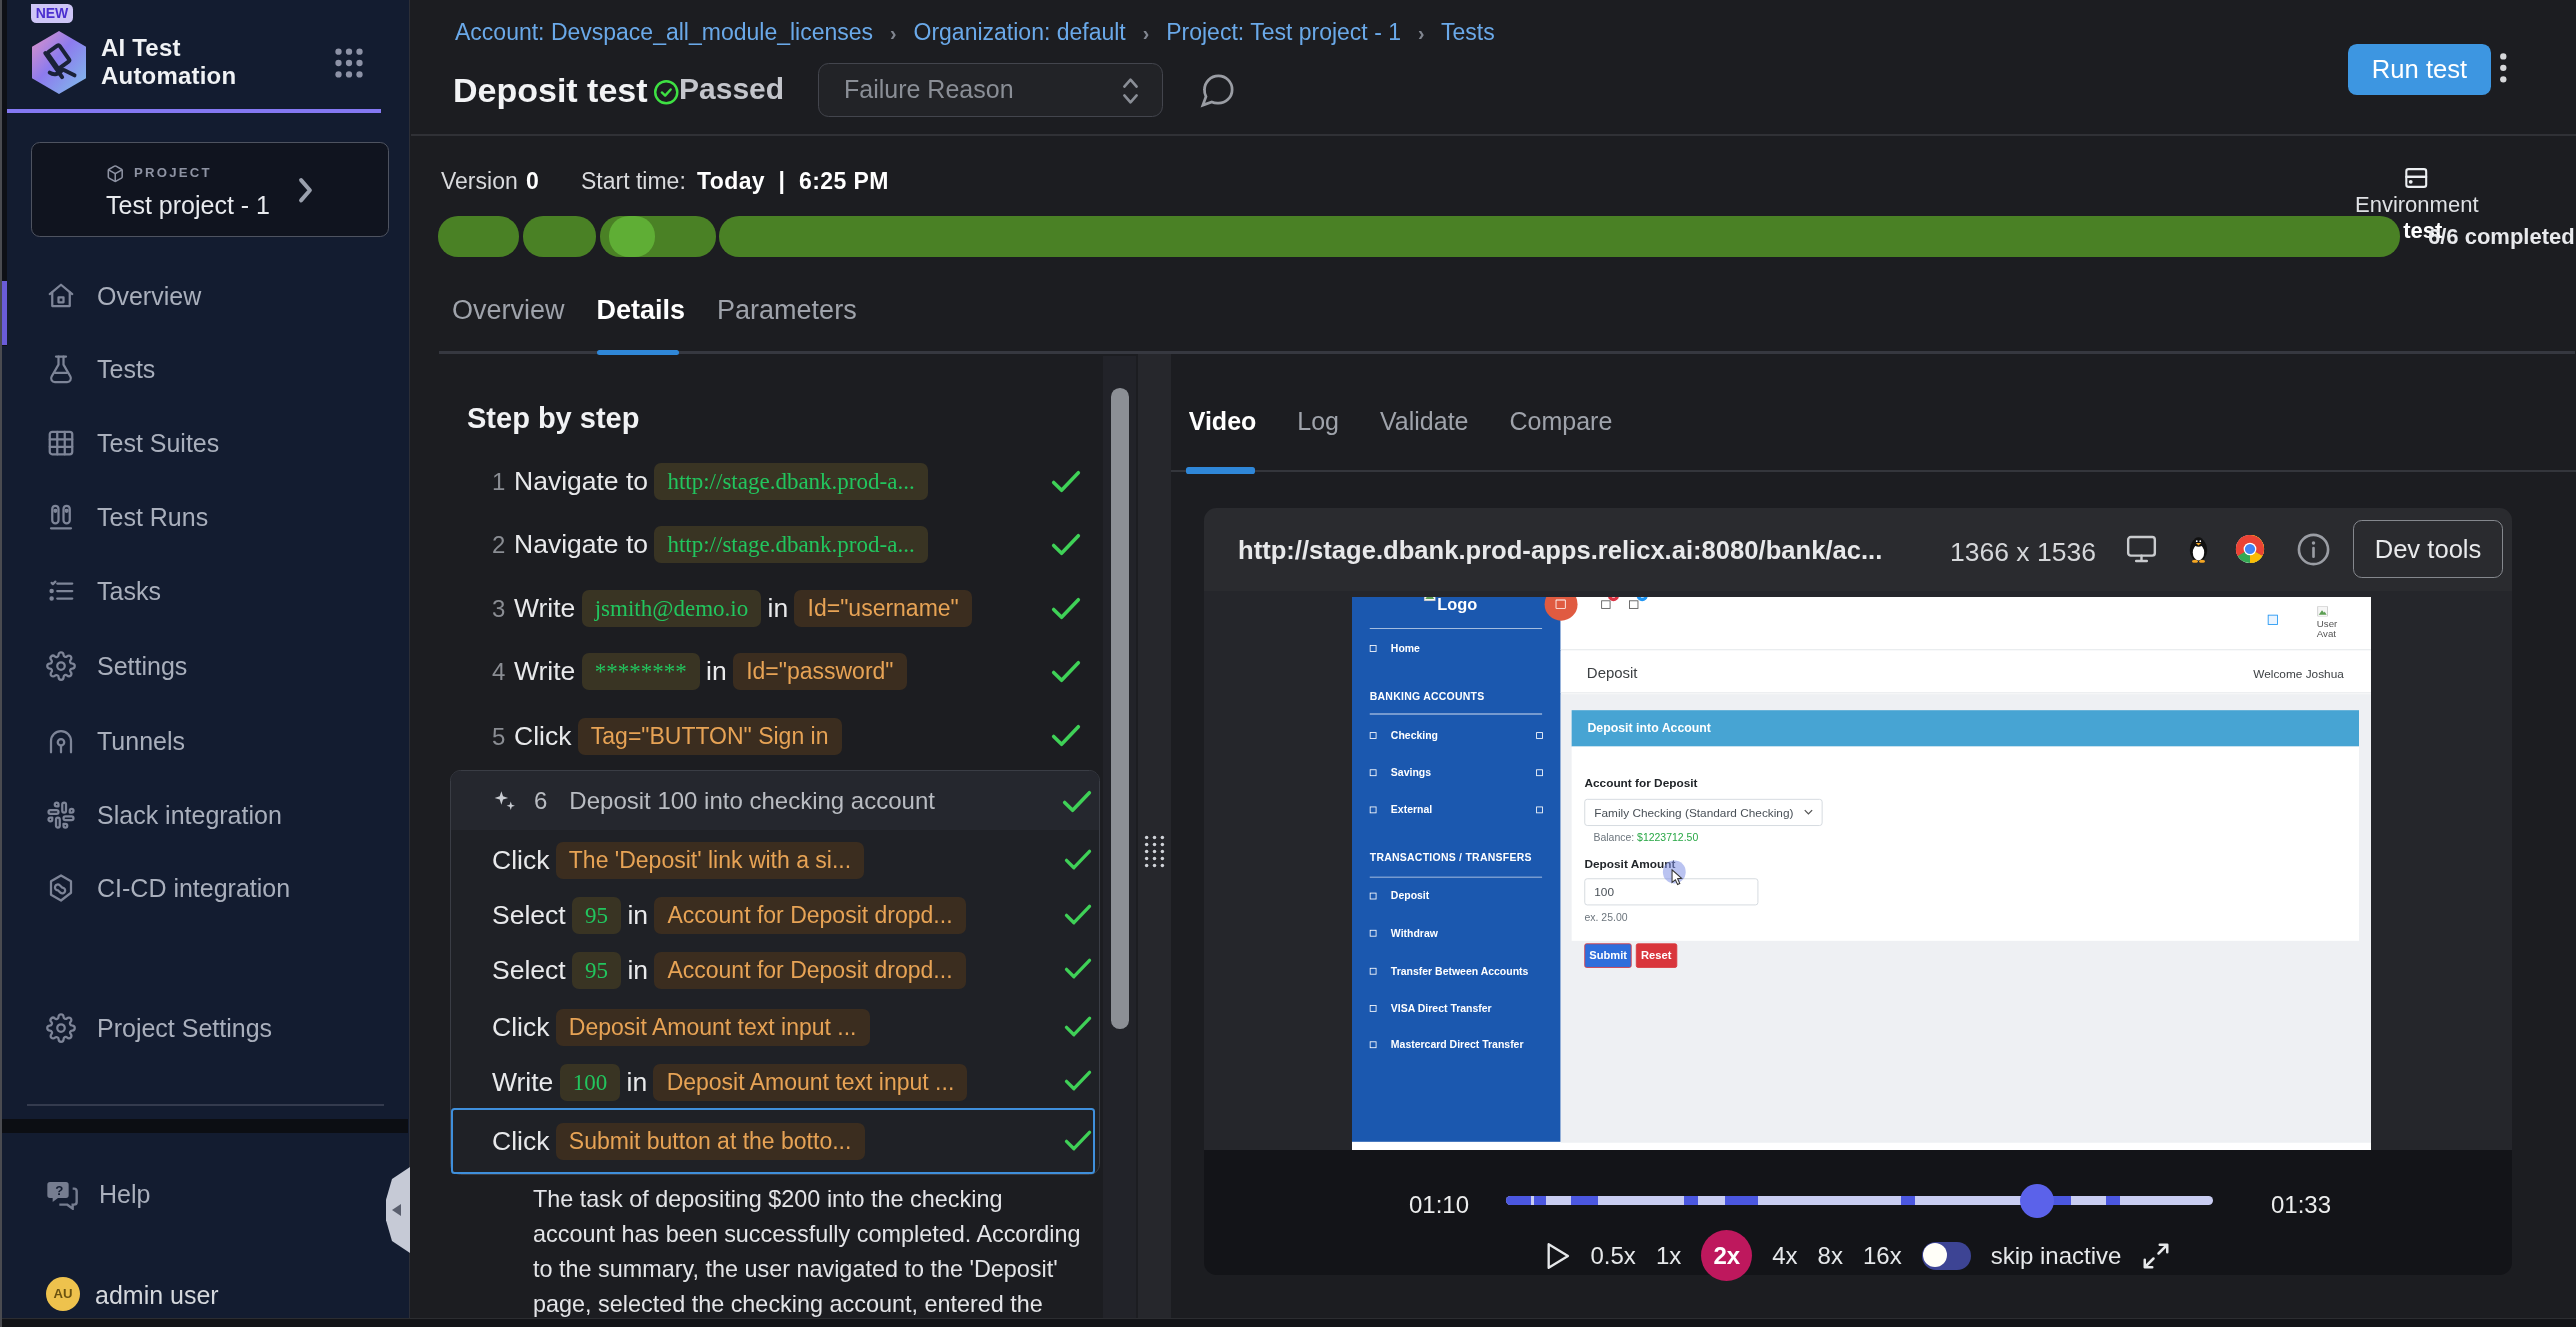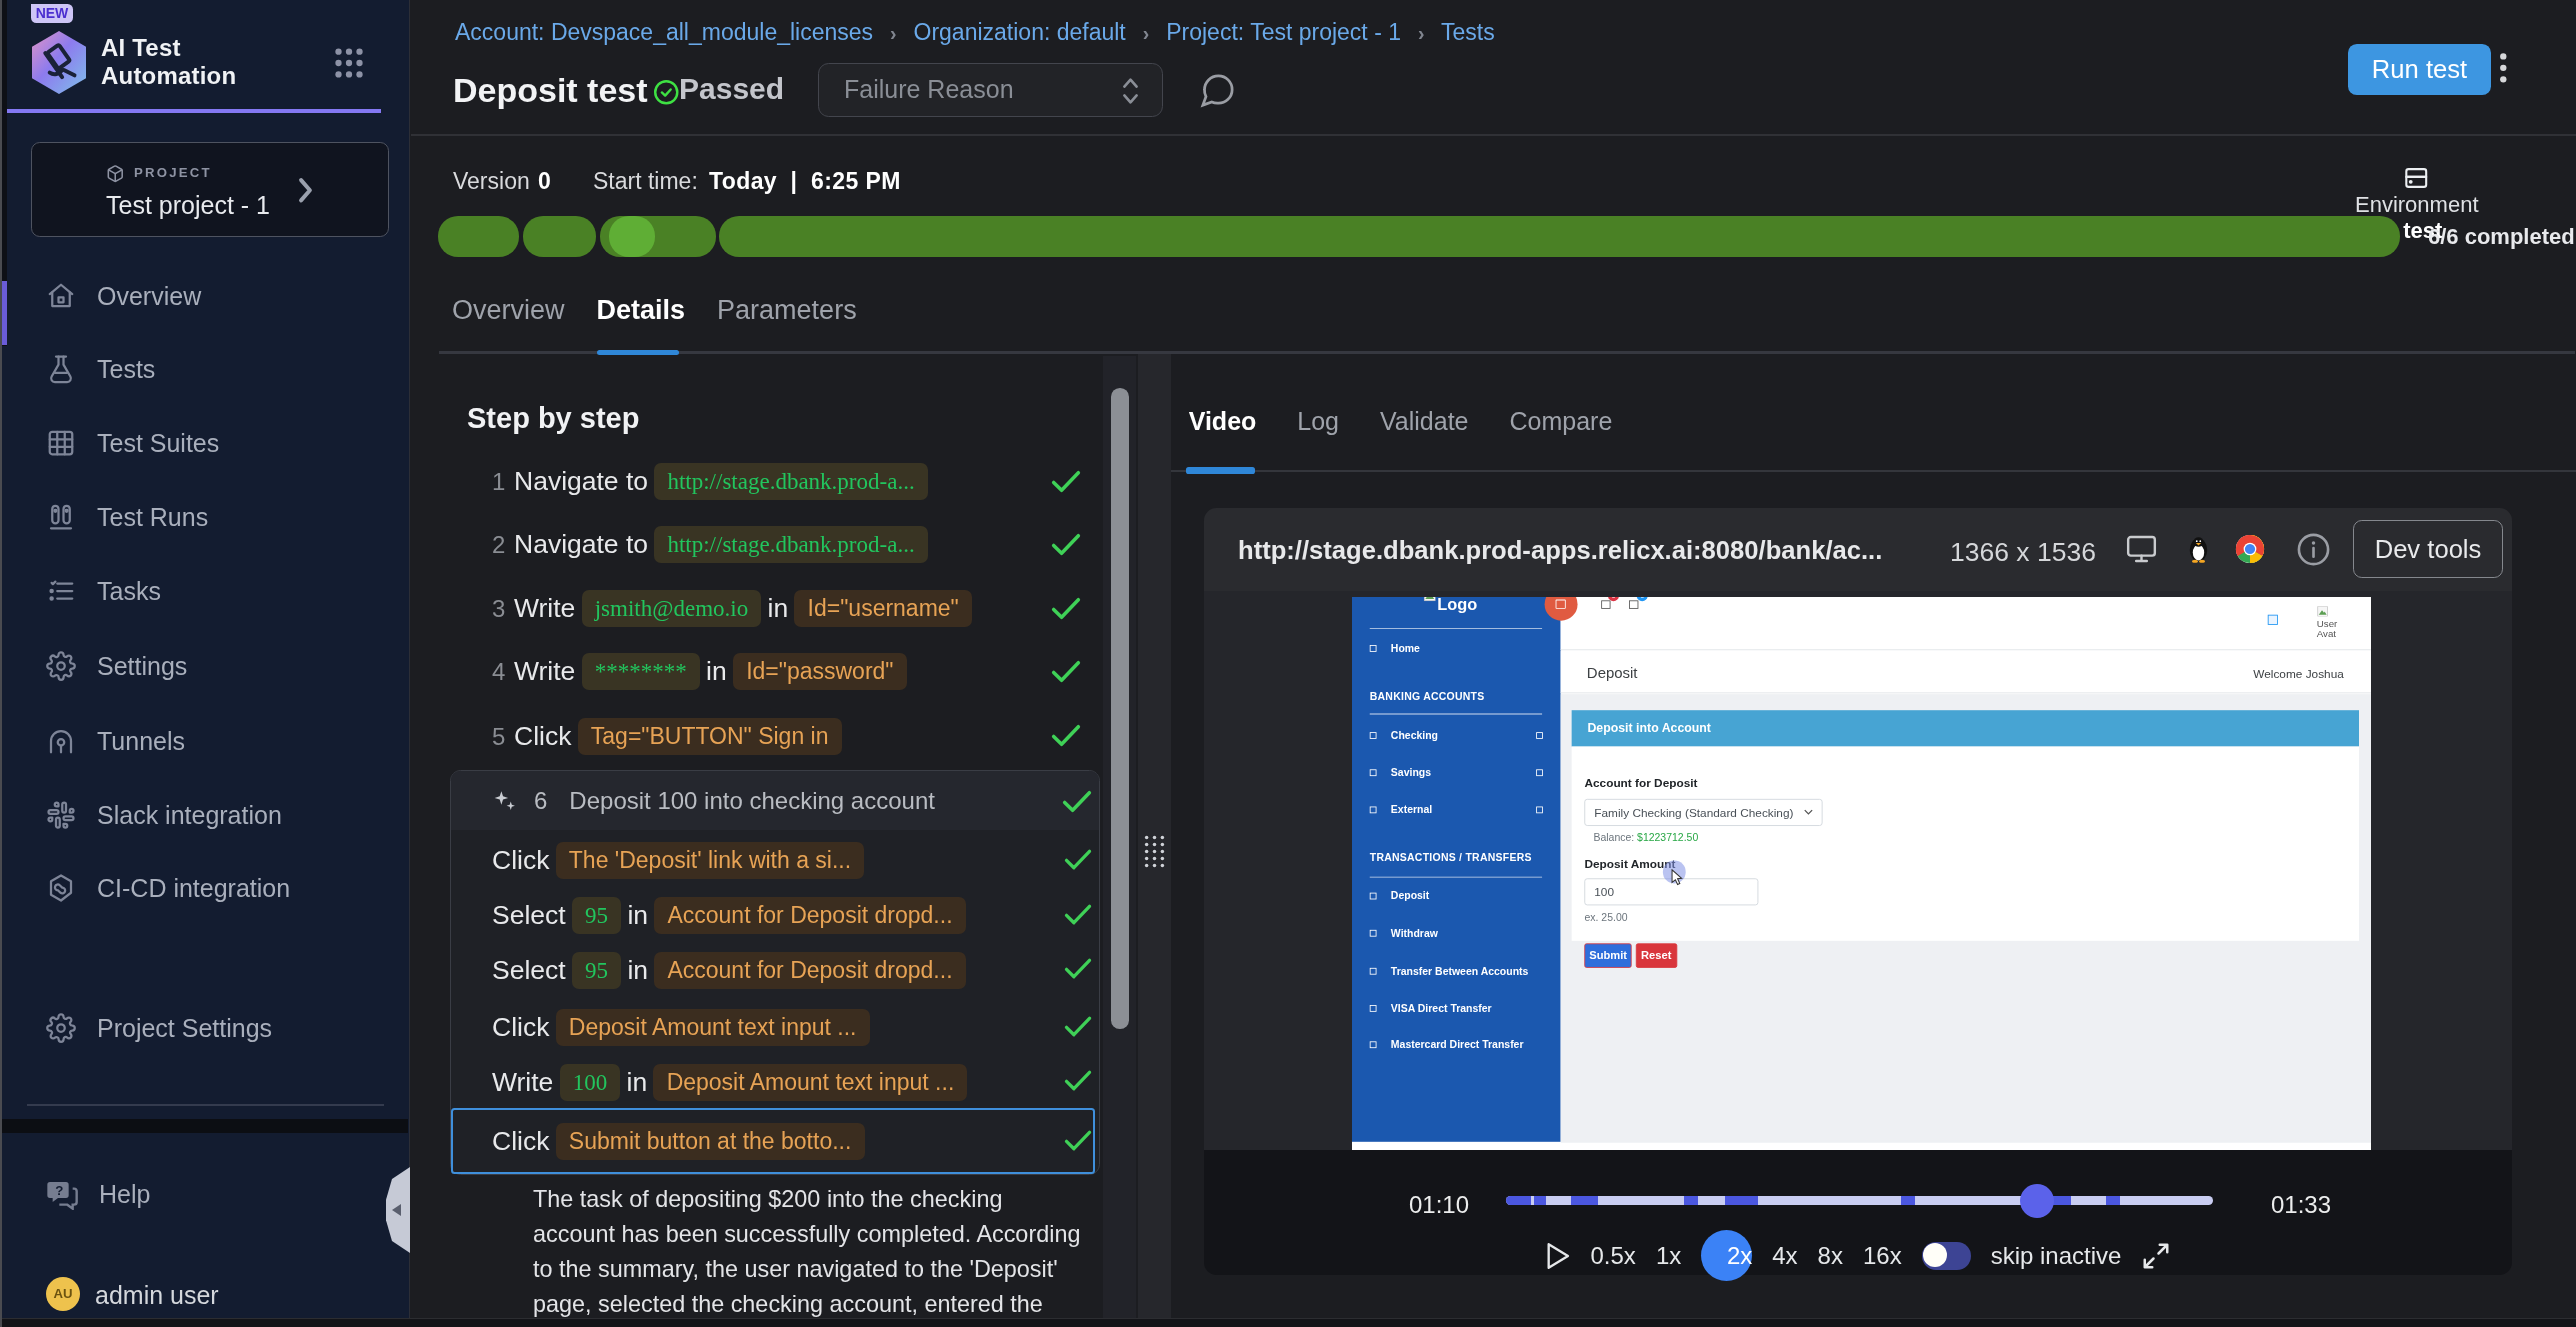--- a/index.html
+++ b/index.html
@@ -27,21 +27,21 @@
 
   
   #main { position:absolute; left:411px; top:0; width:2165px; height:1328px; }
   .crumbs { position:absolute; left:44px; top:19.4px; font-size:23px; color:#6aa9e9; }
   .crumbs .sep { color:#80858f; font-weight:bold; font-size:19.4px; margin:0 10.6px; }
   .title { position:absolute; left:42px; top:71px; font-size:34px; font-weight:bold; color:#f2f3f5; }
   .passed { position:absolute; left:268px; top:72px; font-size:30px; color:#c3c5cb; font-weight:bold; }
   .failsel { position:absolute; left:407px; top:63px; width:345px; height:54px; border:1.8px solid #43454d; border-radius:10.6px; background:#222327; color:#8a8e96; font-size:25px; line-height:50px; padding-left:25px; }
   .runbtn { position:absolute; left:1937px; top:44px; width:143px; height:51px; background:#3d96e1; border-radius:8.8px; color:#fff; font-size:25.6px; text-align:center; line-height:51px; }
   .hdr-div { position:absolute; left:0; top:134px; width:2165px; height:1.8px; background:#303136; }
-  .vrow { position:absolute; top:168px; left:0; font-size:23px; color:#d9dadd; } .vrow span { position:absolute; white-space:nowrap;margin-left:12px; }
+  .vrow { position:absolute; top:168px; left:0; font-size:23px; color:#d9dadd; } .vrow span { position:absolute; white-space:nowrap; }
   .envrow { position:absolute; top:164px; left:1944px; font-size:22px; color:#dfe1e4; display:flex; align-items:center; white-space:nowrap;flex-direction:column; }
   .pbar { position:absolute; top:216px; left:27px; height:41px; }
   .pseg { position:absolute; top:0; height:41px; background:#4a8125; border-radius:20px; }
   .pdone { position:absolute; top:216px; left:2017px; height:41px; line-height:41px; font-size:22px; font-weight:bold; color:#e8e9ec; white-space:nowrap; }
 
   
   .tabs { position:absolute; left:41px; top:295px; font-size:27px; color:#9fa3ab; display:flex; }
   .tabs .t { margin-right:32px; }
   .tabs .active { color:#fff; font-weight:bold; }
   .tab-div { position:absolute; left:28px; top:351px; width:2136px; height:2.6px; background:#363840; }
@@ -107,21 +107,21 @@
   .btn-submit { display:inline-block; width:56px; height:29px; background:#2e6edb; border:1.8px solid #d9363c; color:#fff; font-size:13.2px; font-weight:bold; text-align:center; line-height:25.6px; border-radius:2.6px; }
   .btn-reset { display:inline-block; width:49px; height:29px; background:#d9363c; border:1.8px solid #d9363c; color:#fff; font-size:13.2px; font-weight:bold; text-align:center; line-height:25.6px; border-radius:2.6px; margin-left:4.4px; }
 
   
   .ptime { position:absolute; top:41px; font-size:24px; color:#eceded; }
   .ptrack { position:absolute; left:302px; top:46px; width:707px; height:8.8px; background:#c9cdf1; border-radius:4.4px; }
   .pchip { position:absolute; top:0; height:8.8px; background:#4b57e0; }
   .phead { position:absolute; left:514px; top:-12.4px; width:34px; height:34px; border-radius:50%; background:#5b62ea; }
   .speedrow { position:absolute; left:340px; top:79px; height:53px; display:flex; align-items:center; font-size:24px; color:#e6e8ea; }
   .speedrow > * { margin:0 20px 0 0; }
-  .spdactive { width:51px; height:51px; border-radius:50%; background:#3b82f6; color:#fff; text-align:right; line-height:51px; flex:none; }
+  .spdactive { width:51px; height:51px; border-radius:50%; background:#be185d; color:#fff; text-align:center; line-height:51px; flex:none;font-weight:bold; }
   .toggle { width:49px; height:28px; border-radius:14px; background:#3d4494; position:relative; flex:none; }
   .toggle:after { content:""; position:absolute; left:0.9px; top:1.8px; width:24px; height:24px; border-radius:50%; background:#fffef8; }
 
   .botstrip { position:absolute; left:0; top:1318px; width:2576px; height:9.7px; background:#131418; border-top:1.8px solid #2c2d31; }
 </style>
 </head>
 <body>
 <div id="sidebar">
   <div style="position:absolute;left:0;top:0;width:1.8px;height:1328px;background:#4a4b50;z-index:5"></div>
   <div style="position:absolute;left:1.8px;top:0;width:5.3px;height:346px;background:#0e1016;z-index:5"></div>

